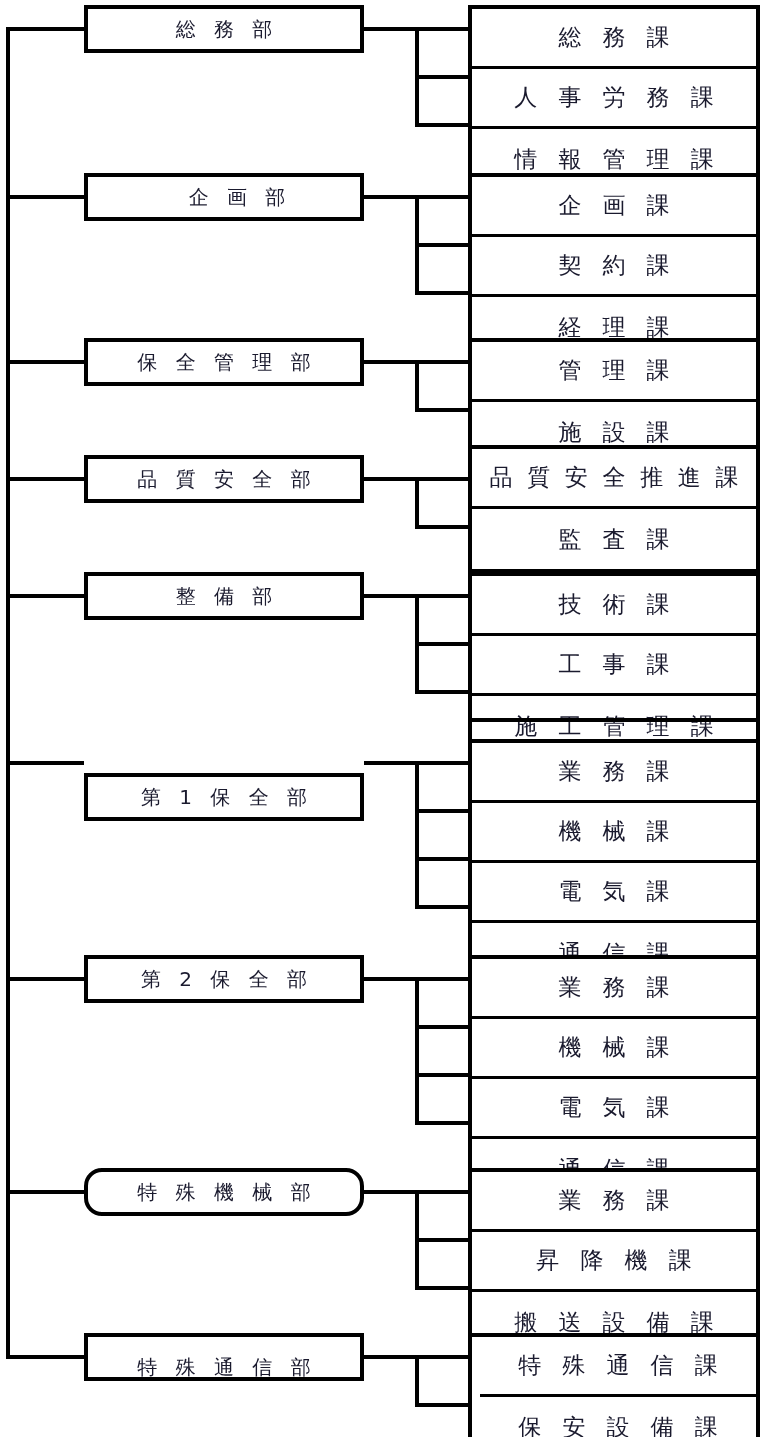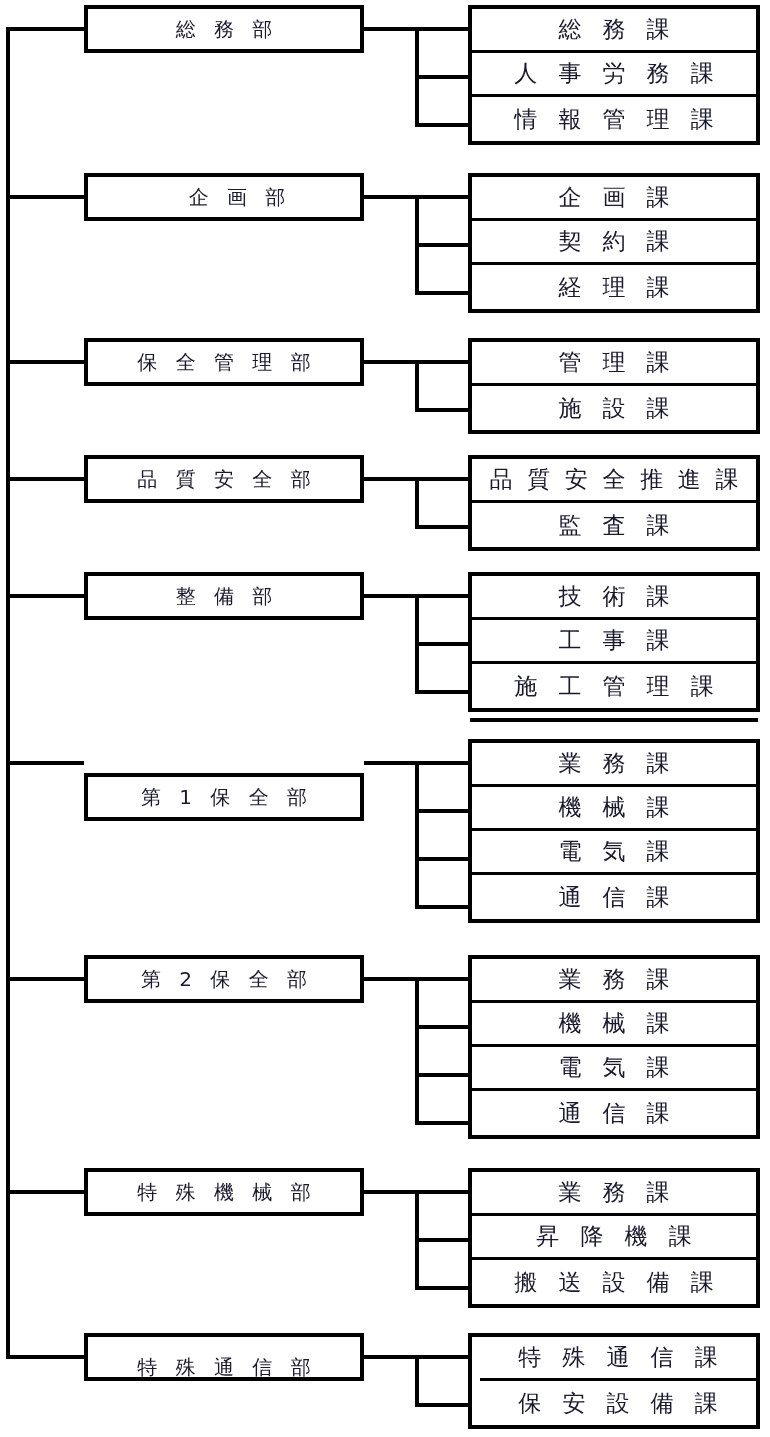--- a/index.html
+++ b/index.html
@@ -74,21 +74,21 @@
   
   .sec-stack {
     position: absolute;
     left: 468px;
     width: 292px;
     box-sizing: border-box;
     border: 4px solid #000000;
     background: #ffffff;
   }
   .sec-row {
-    height: 44px;
+    height: 60px;
     box-sizing: border-box;
     display: flex;
     align-items: center;
     justify-content: center;
     border-bottom: 3px solid #000000;
     background: #ffffff;
   }
   .sec-row:last-child {
     border-bottom: none;
   }
@@ -178,21 +178,21 @@
       </div>
     </div>
     <div class="conn-branch" style="left: 415px; top: 360px; width: 57px;"></div>
     <div class="conn-branch" style="left: 415px; top: 408px; width: 57px;"></div>
     <div class="dept-stub" style="left: 6px; top: 477px; width: 78px;"></div>
     <div class="dept-box" style="top: 455px;">
       <span class="dept-label">品 質 安 全 部</span>
     </div>
     <div class="conn-h" style="left: 364px; top: 477px; width: 55px;"></div>
     <div class="conn-v" style="left: 415px; top: 477px; width: 4px; height: 52px;"></div>
-    <div class="sec-stack" style="top: 455px; text-align: right;">
+    <div class="sec-stack" style="top: 445px; text-align: right;">
       <div class="sec-row">
         <span class="sec-label wide">品 質 安 全 推 進 課</span>
       </div>
       <div class="sec-row">
         <span class="sec-label">監 査 課</span>
       </div>
     </div>
     <div class="conn-branch" style="left: 415px; top: 477px; width: 57px;"></div>
     <div class="conn-branch" style="left: 415px; top: 525px; width: 57px;"></div>
     <div class="dept-stub" style="left: 6px; top: 594px; width: 78px;"></div>
@@ -258,21 +258,21 @@
       </div>
       <div class="sec-row">
         <span class="sec-label">通 信 課</span>
       </div>
     </div>
     <div class="conn-branch" style="left: 415px; top: 977px; width: 57px;"></div>
     <div class="conn-branch" style="left: 415px; top: 1025px; width: 57px;"></div>
     <div class="conn-branch" style="left: 415px; top: 1073px; width: 57px;"></div>
     <div class="conn-branch" style="left: 415px; top: 1121px; width: 57px;"></div>
     <div class="dept-stub" style="left: 6px; top: 1190px; width: 78px;"></div>
-    <div class="dept-box" style="top: 1168px;">
+    <div class="dept-box" style="top: 1168px; border-radius: 18px;">
       <span class="dept-label">特 殊 機 械 部</span>
     </div>
     <div class="conn-h" style="left: 364px; top: 1190px; width: 55px;"></div>
     <div class="conn-v" style="left: 415px; top: 1190px; width: 4px; height: 100px;"></div>
     <div class="sec-stack" style="top: 1168px;">
       <div class="sec-row">
         <span class="sec-label">業 務 課</span>
       </div>
       <div class="sec-row">
         <span class="sec-label">昇 降 機 課</span>

